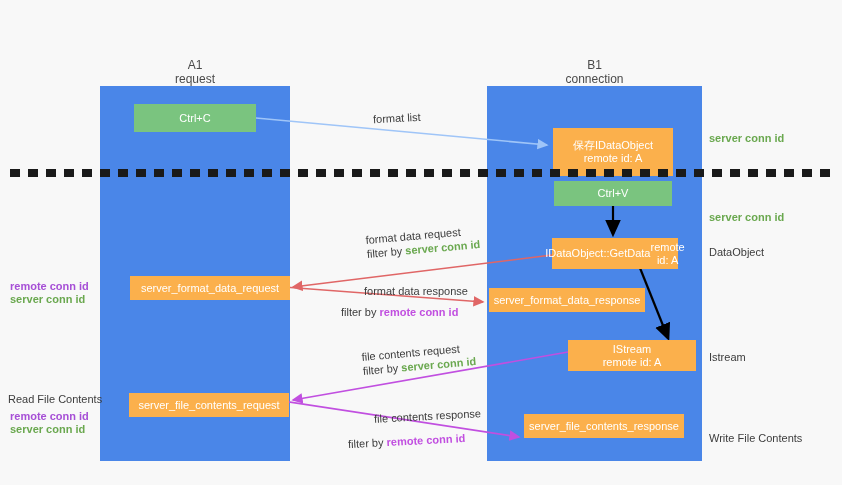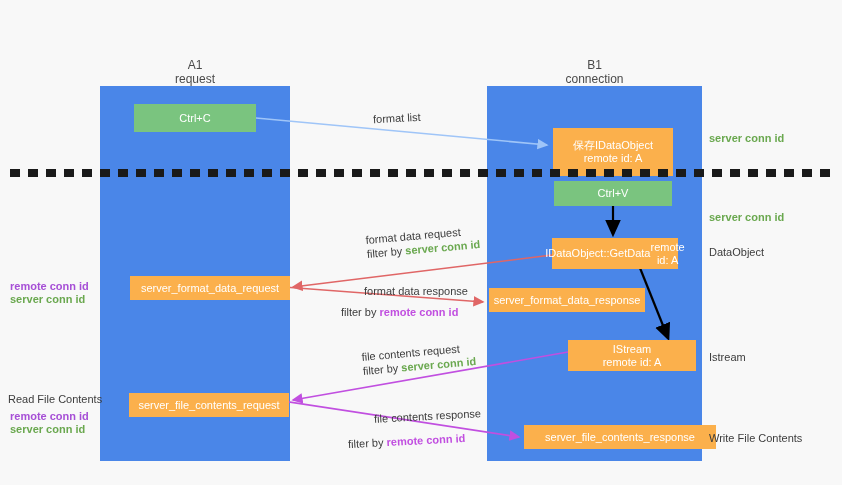--- a/index.html
+++ b/index.html
@@ -136,21 +136,21 @@
 
   <div class="abs node orange" style="left:568px;top:340px;width:128px;height:31px;flex-direction:column;">
     <span>IStream</span>
     <span>remote id: A</span>
   </div>
 
   <div class="abs node orange" style="left:129px;top:393px;width:160px;height:24px;">
     <span>server_file_contents_request</span>
   </div>
 
-  <div class="abs node orange" style="left:524px;top:425px;width:192px;height:24px;">
+  <div class="abs node orange" style="left:524px;top:414px;width:160px;height:24px;">
     <span>server_file_contents_response</span>
   </div>
 
   <div class="abs" style="left:10px;top:169px;width:822px;height:8px;
        background:repeating-linear-gradient(to right,#1a1a1a 0px,#1a1a1a 10px,transparent 10px,transparent 18px);"></div>
 
   <div class="abs ann green" style="left:709px;top:131px;">server conn id</div>
   <div class="abs ann green" style="left:709px;top:210px;">server conn id</div>
   <div class="abs ann dark" style="left:709px;top:245px;">DataObject</div>
   <div class="abs ann dark" style="left:709px;top:350px;">Istream</div>

